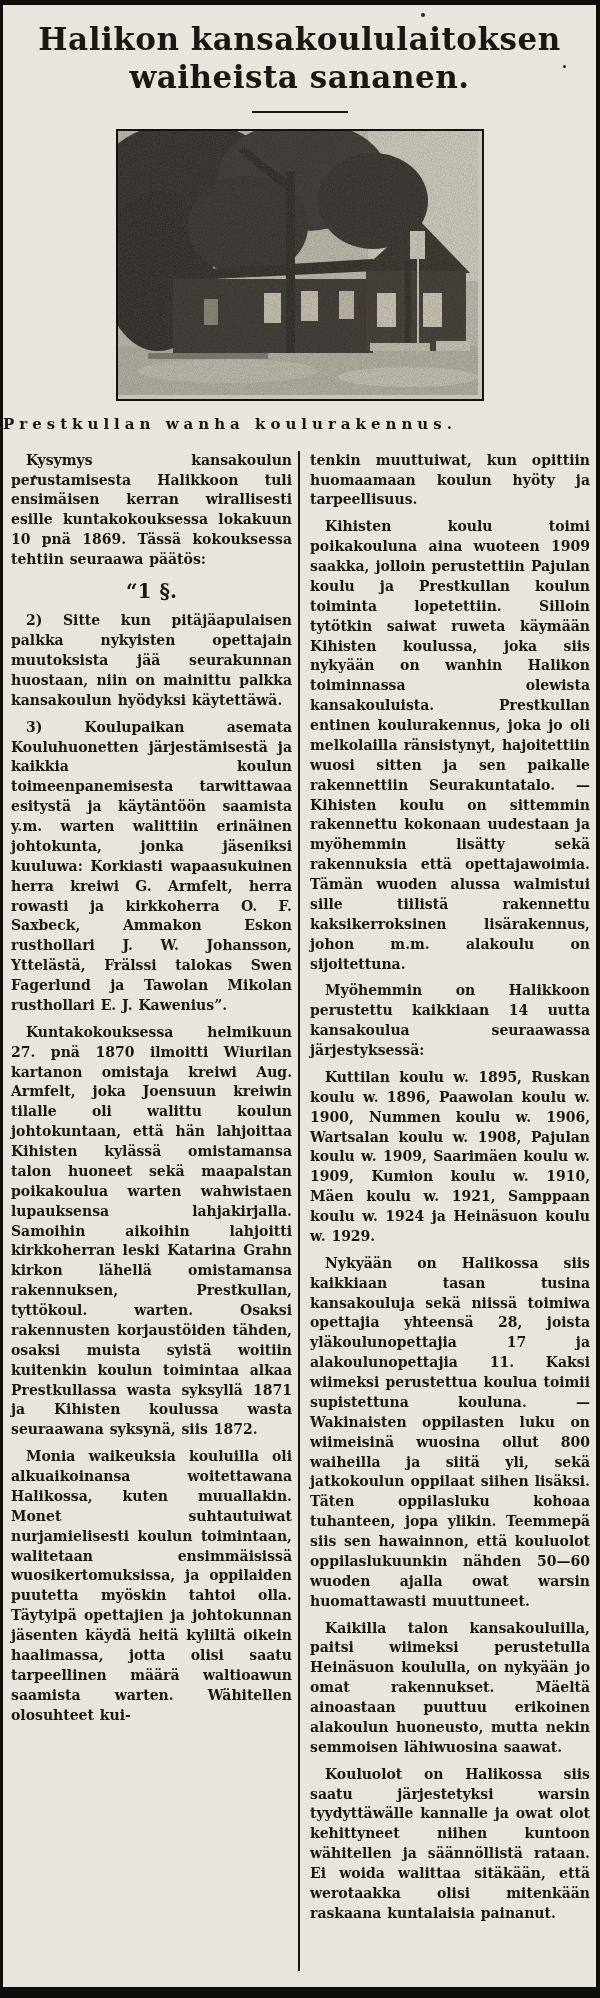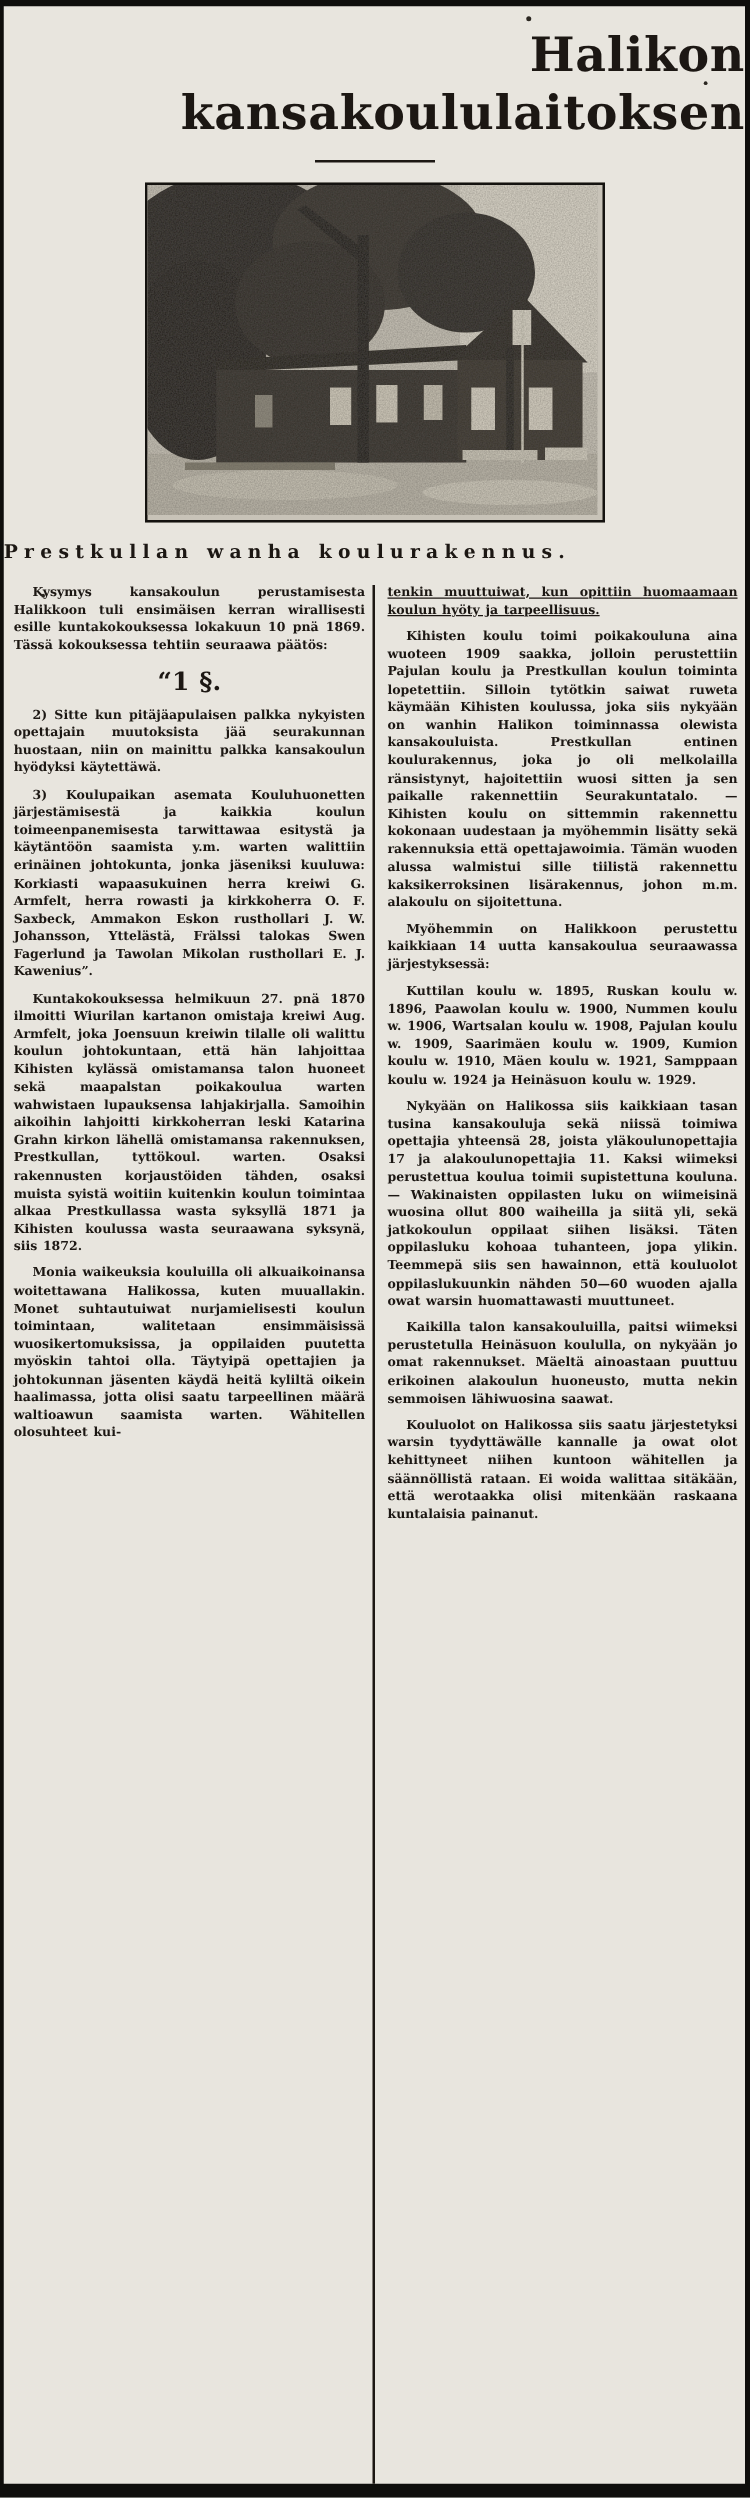--- a/index.html
+++ b/index.html
@@ -13,23 +13,23 @@
     border-width:5px 4px 11px 3px;
     overflow:hidden;
     font-family:"DejaVu Serif", serif;
     color:#1c1713;
   }
   .speck{position:absolute;background:#2a2620;border-radius:50%;}
 
   
   .title{
     margin-top:16px;
-    text-align:right;
+    text-align:center;
     font-weight:bold;
-    font-size:38px;
+    font-size:31px;
     line-height:1.22;
     letter-spacing:0.5px;
   }
   .title-rule{
     width:96px;height:2px;background:#1c1713;
     margin:14px auto 0 auto;
   }
 
   
   .photo-frame{
@@ -56,21 +56,21 @@
   .column{flex:0 0 287px;box-sizing:border-box;}
   .col-left{padding-right:6px;}
   .col-right{
     border-left:2px solid #1c1713;
     padding-left:10px;
     flex:1 1 auto;
     display:flex;flex-direction:column;
   }
   .column p{
     margin:0 0 7px 0;
-    font-size:10px;
+    font-size:14px;
     font-weight:bold;
     line-height:1.42;
     text-align:justify;
     text-indent:15px;
     word-spacing:1px;
   }
   .column p.section-mark{
     text-align:center;
     text-indent:0;
     font-size:20px;
@@ -81,20 +81,21 @@
 <body>
 
 <div id="page">
 
   <div class="speck" style="left:418px;top:8px;width:4px;height:4px;"></div>
   <div class="speck" style="left:560px;top:60px;width:3px;height:3px;"></div>
   <div class="speck" style="left:30px;top:470px;width:3px;height:3px;"></div>
 
   <div class="title">
     <div>Halikon kansakoululaitoksen</div>
+    <div>waiheista sananen.</div>
   </div>
   <div class="title-rule"></div>
 
   <div class="photo-frame">
     <svg width="360" height="264" viewBox="0 0 360 264">
       <defs>
         <filter id="grain">
           <feTurbulence type="fractalNoise" baseFrequency="0.9" numOctaves="2" result="n"></feTurbulence>
           <feColorMatrix in="n" type="matrix" values="0 0 0 0 0.1  0 0 0 0 0.09  0 0 0 0 0.08  0 0 0 0.55 0"></feColorMatrix>
           <feComposite operator="over" in2="SourceGraphic"></feComposite>
@@ -148,21 +149,21 @@
           <p class="section-mark">“1 §.</p>
           <p>2) Sitte kun pitäjäapulaisen palkka nykyisten opettajain muutoksista jää seurakunnan huostaan, niin on mainittu palkka kansakoulun hyödyksi käytettäwä.</p>
           <p>3) Koulupaikan asemata Kouluhuonetten järjestämisestä ja kaikkia koulun toimeenpanemisesta tarwittawaa esitystä ja käytäntöön saamista y.m. warten walittiin erinäinen johtokunta, jonka jäseniksi kuuluwa: Korkiasti wapaasukuinen herra kreiwi G. Armfelt, herra rowasti ja kirkkoherra O. F. Saxbeck, Ammakon Eskon rusthollari J. W. Johansson, Yttelästä, Frälssi talokas Swen Fagerlund ja Tawolan Mikolan rusthollari E. J. Kawenius”.</p>
           <p>Kuntakokouksessa helmikuun 27. pnä 1870 ilmoitti Wiurilan kartanon omistaja kreiwi Aug. Armfelt, joka Joensuun kreiwin tilalle oli walittu koulun johtokuntaan, että hän lahjoittaa Kihisten kylässä omistamansa talon huoneet sekä maapalstan poikakoulua warten wahwistaen lupauksensa lahjakirjalla. Samoihin aikoihin lahjoitti kirkkoherran leski Katarina Grahn kirkon lähellä omistamansa rakennuksen, Prestkullan, tyttökoul. warten. Osaksi rakennusten korjaustöiden tähden, osaksi muista syistä woitiin kuitenkin koulun toimintaa alkaa Prestkullassa wasta syksyllä 1871 ja Kihisten koulussa wasta seuraawana syksynä, siis 1872.</p>
           <p>Monia waikeuksia kouluilla oli alkuaikoinansa woitettawana Halikossa, kuten muuallakin. Monet suhtautuiwat nurjamielisesti koulun toimintaan, walitetaan ensimmäisissä wuosikertomuksissa, ja oppilaiden puutetta myöskin tahtoi olla. Täytyipä opettajien ja johtokunnan jäsenten käydä heitä kyliltä oikein haalimassa, jotta olisi saatu tarpeellinen määrä waltioawun saamista warten. Wähitellen olosuhteet kui-</p>
         </div>
 
     </div>
     <div class="column col-right">
       <div>
-          <p style="text-indent: 0px; text-decoration: underline;">tenkin muuttuiwat, kun opittiin huomaamaan koulun hyöty ja tarpeellisuus.</p>
+          <p style="text-indent: 0px;">tenkin muuttuiwat, kun opittiin huomaamaan koulun hyöty ja tarpeellisuus.</p>
           <p>Kihisten koulu toimi poikakouluna aina wuoteen 1909 saakka, jolloin perustettiin Pajulan koulu ja Prestkullan koulun toiminta lopetettiin. Silloin tytötkin saiwat ruweta käymään Kihisten koulussa, joka siis nykyään on wanhin Halikon toiminnassa olewista kansakouluista. Prestkullan entinen koulurakennus, joka jo oli melkolailla ränsistynyt, hajoitettiin wuosi sitten ja sen paikalle rakennettiin Seurakuntatalo. — Kihisten koulu on sittemmin rakennettu kokonaan uudestaan ja myöhemmin lisätty sekä rakennuksia että opettajawoimia. Tämän wuoden alussa walmistui sille tiilistä rakennettu kaksikerroksinen lisärakennus, johon m.m. alakoulu on sijoitettuna.</p>
           <p>Myöhemmin on Halikkoon perustettu kaikkiaan 14 uutta kansakoulua seuraawassa järjestyksessä:</p>
           <p>Kuttilan koulu w. 1895, Ruskan koulu w. 1896, Paawolan koulu w. 1900, Nummen koulu w. 1906, Wartsalan koulu w. 1908, Pajulan koulu w. 1909, Saarimäen koulu w. 1909, Kumion koulu w. 1910, Mäen koulu w. 1921, Samppaan koulu w. 1924 ja Heinäsuon koulu w. 1929.</p>
           <p>Nykyään on Halikossa siis kaikkiaan tasan tusina kansakouluja sekä niissä toimiwa opettajia yhteensä 28, joista yläkoulunopettajia 17 ja alakoulunopettajia 11. Kaksi wiimeksi perustettua koulua toimii supistettuna kouluna. — Wakinaisten oppilasten luku on wiimeisinä wuosina ollut 800 waiheilla ja siitä yli, sekä jatkokoulun oppilaat siihen lisäksi. Täten oppilasluku kohoaa tuhanteen, jopa ylikin. Teemmepä siis sen hawainnon, että kouluolot oppilaslukuunkin nähden 50—60 wuoden ajalla owat warsin huomattawasti muuttuneet.</p>
           <p>Kaikilla talon kansakouluilla, paitsi wiimeksi perustetulla Heinäsuon koululla, on nykyään jo omat rakennukset. Mäeltä ainoastaan puuttuu erikoinen alakoulun huoneusto, mutta nekin semmoisen lähiwuosina saawat.</p>
           <p>Kouluolot on Halikossa siis saatu järjestetyksi warsin tyydyttäwälle kannalle ja owat olot kehittyneet niihen kuntoon wähitellen ja säännöllistä rataan. Ei woida walittaa sitäkään, että werotaakka olisi mitenkään raskaana kuntalaisia painanut.</p>
         </div>
 
     </div>
   </div>

